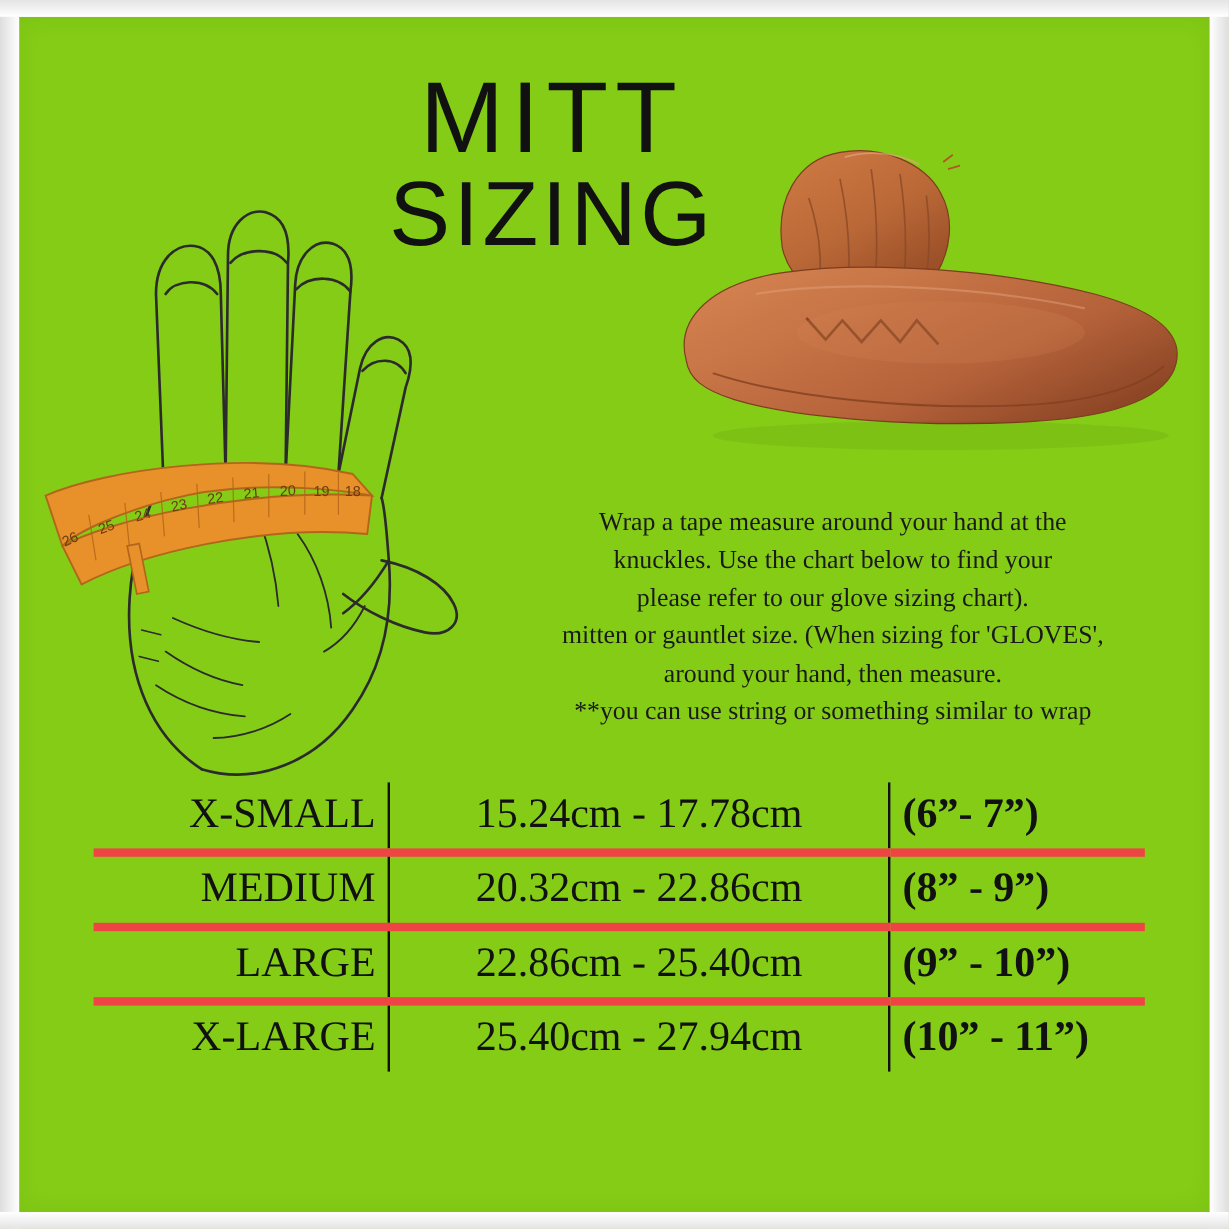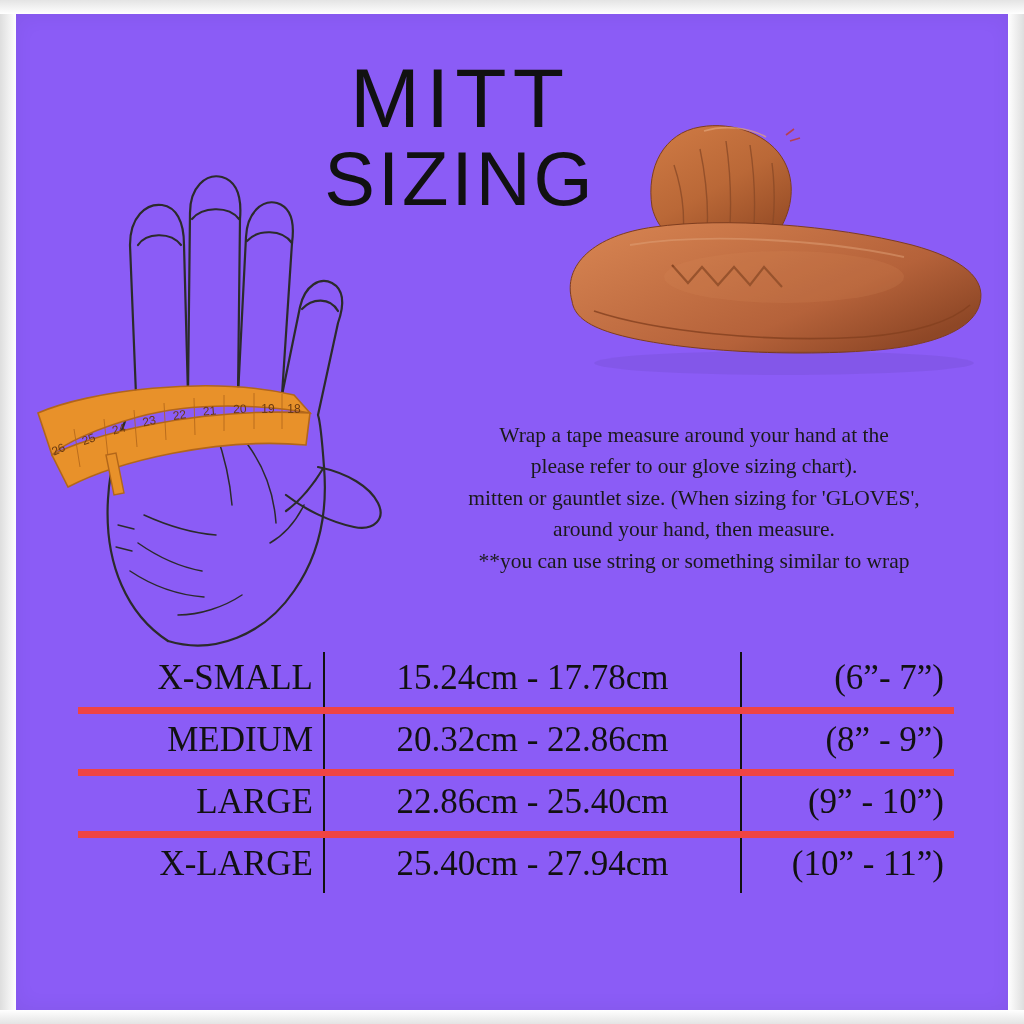--- a/index.html
+++ b/index.html
@@ -10,21 +10,21 @@
   body {
     width: 1024px;
     height: 1024px;
     font-family: "Liberation Sans", sans-serif;
     overflow: hidden;
   }
   .page {
     position: relative;
     width: 1024px;
     height: 1024px;
-    background: #8b5cf6;
+    background: #84cc16;
     box-sizing: border-box;
   }
   
   .page::before {
     content: "";
     position: absolute;
     inset: 0;
     pointer-events: none;
     box-shadow: inset 0 0 0 14px #ffffff, inset 0 0 22px 14px rgba(0,0,0,0.06);
   }
@@ -131,22 +131,23 @@
     text-align: right;
     padding-right: 18px;
     border-right: 2px solid #111111;
   }
   .col-cm {
     width: 395px;
     text-align: center;
     border-right: 2px solid #111111;
   }
   .col-in {
-    text-align: right;
+    text-align: left;
     padding-left: 18px;
+    font-weight: bold;
   }
 </style>
 </head>
 <body>
 
 <div class="page">
 
   <div class="edge-l"></div>
   <div class="edge-r"></div>
   <div class="edge-t"></div>
@@ -263,20 +264,21 @@
         <path d="M96 140 C170 128 286 134 370 152" fill="none" stroke="#e0a178" stroke-width="1.8" opacity="0.5"></path>
         <ellipse cx="250" cy="172" rx="120" ry="26" fill="#d88a57" opacity="0.18"></ellipse>
       </g>
 
       <ellipse cx="250" cy="258" rx="190" ry="12" fill="#000000" opacity="0.05"></ellipse>
     </svg>
   </div>
 
   <div class="instructions">
     <p>Wrap a tape measure around your hand at the</p>
+    <p>knuckles.  Use the chart below to find your</p>
     <p>please refer to our glove sizing chart).</p>
     <p>mitten or gauntlet size. (When sizing for 'GLOVES',</p>
     <p>around your hand, then measure.</p>
     <p>**you can use string or something similar to wrap</p>
   </div>
 
   <table class="size-table">
     <tbody>
       <tr>
         <td class="col-name">X-SMALL</td>

